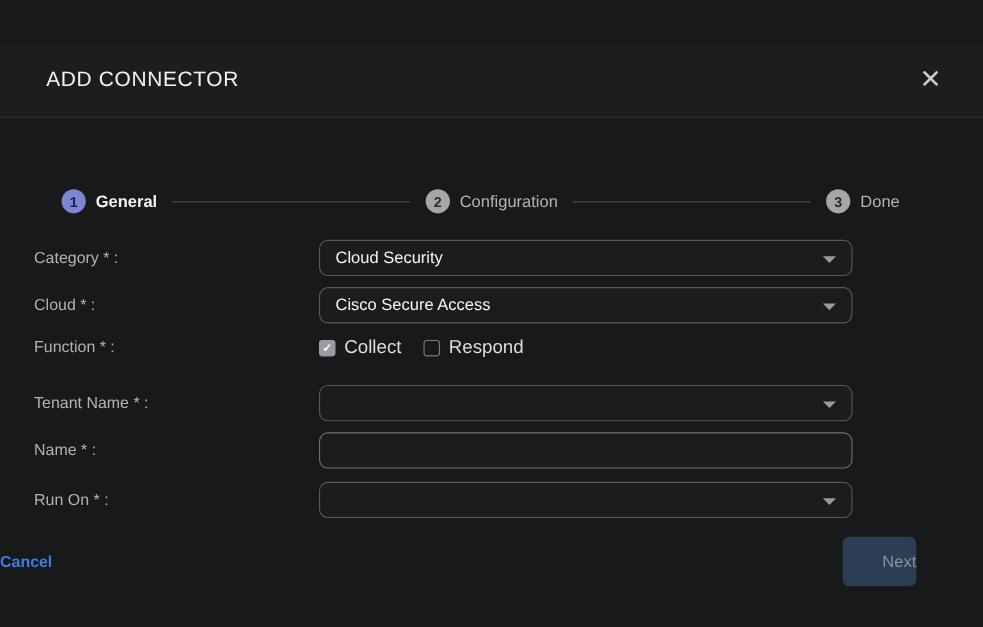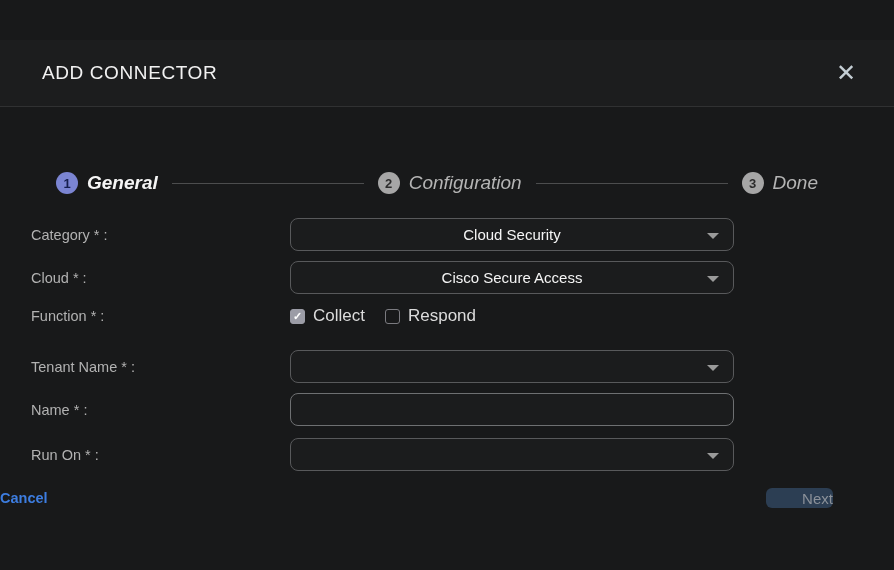--- a/index.html
+++ b/index.html
@@ -38,36 +38,36 @@
     padding: 0 76px 0 56px; margin-top: 64px; height: 24px;
   }
   .step { display: flex; align-items: center; flex: 0 0 auto; }
   .step-circle {
     width: 22px; height: 22px; border-radius: 50%;
     display: flex; align-items: center; justify-content: center;
     font-size: 13px; font-weight: 700;
   }
   .step.active .step-circle { background: #7b85d2; color: #161f4e; }
   .step.inactive .step-circle { background: #a6a6a6; color: #2c2c2c; }
-  .step-label { margin-left: 9px; font-size: 19px; font-style: italic; }
+  .step-label { margin-left: 9px; font-size: 15px; }
   .step.active .step-label { color: #f5f5f5; font-weight: 700; }
   .step.inactive .step-label { color: #b4b4b4; font-weight: 400; }
   .step-line { flex: 1 1 auto; height: 1px; background: #4c4d4e; margin: 0 14px; }
 
   
   .form { margin-top: 23px; padding-left: 31px; }
   .form-row { display: flex; align-items: center; margin-bottom: 10px; }
   .form-label {
     flex: 0 0 259px; font-size: 14.5px; color: #b2b2b2; font-weight: 400;
   }
   .control-col { flex: 0 0 485px; }
   .select-box, .input-box {
-    width: 444px; height: 33px; border-radius: 8px;
+    width: 485px; height: 33px; border-radius: 8px;
     background: #1b1c1d; display: flex; align-items: center;
-    padding: 0 14px; position: relative; justify-content: center;
+    padding: 0 14px; position: relative;
   }
   .select-box { border: 1px solid #58595b; cursor: pointer; }
   .input-box  { border: 1px solid #6e7072; }
   .input-box input {
     background: transparent; border: none; outline: none; width: 100%;
     color: #f0f0f0; font-size: 15px; font-family: "Liberation Sans", sans-serif;
   }
   .select-value { color: #f5f5f5; font-size: 15px; font-weight: 500; }
   .caret {
     position: absolute; right: 14px; top: 50%; margin-top: -2px;
@@ -98,21 +98,21 @@
   
   .actions {
     display: flex; align-items: center; justify-content: space-between;
     padding-right: 61px; margin-top: 17px; gap: 19px;
   }
   .cancel-link {
     color: #3d7de0; font-size: 14.5px; font-weight: 600; cursor: pointer;
     background: none; border: none; font-family: "Liberation Sans", sans-serif;
   }
   .next-btn {
-    width: 67px; height: 20px; border-radius: 6px; border: none;
+    width: 67px; height: 45px; border-radius: 6px; border: none;
     background: #2c3e53; color: #8b9199; font-size: 15px; font-weight: 500;
     font-family: "Liberation Sans", sans-serif; cursor: default; padding-left: 36px;
   }
 
   
   .modal-footer-strip {
     height: 24px; flex: 0 0 24px; background: #1c1d1e; border-top: 1px solid #242526;
   }
 </style>
 </head>

